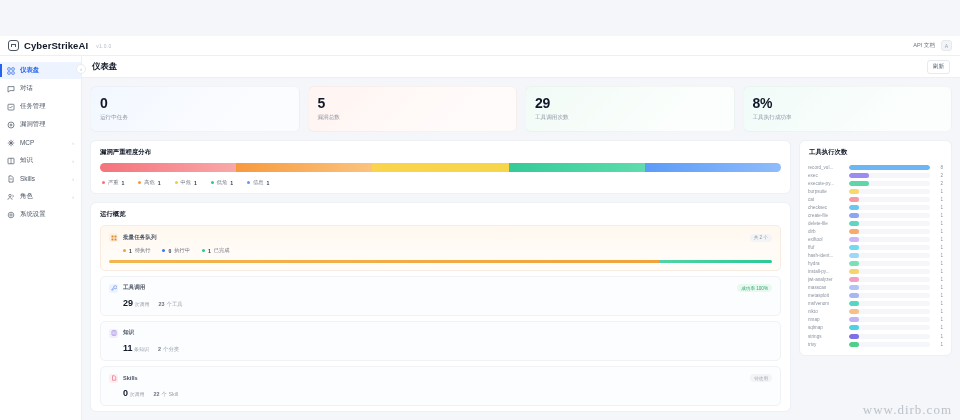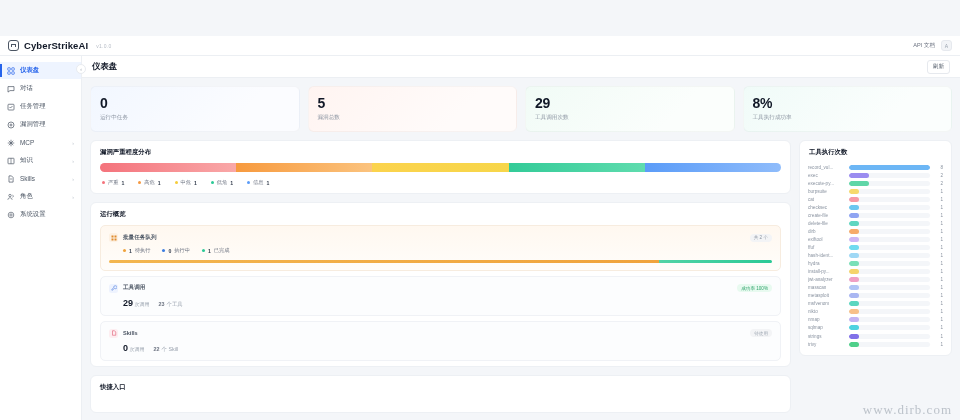--- a/index.html
+++ b/index.html
@@ -394,20 +394,41 @@
                   <span class="ov-metric">
                     <span class="ov-num">29</span>
                     <span class="ov-unit">次调用</span>
                   </span>
                   <span class="ov-metric2">
                     <span>23</span><em>个工具</em>
                   </span>
                 </div>
               </div>
 
+              <div class="ov-row plain">
+                <div class="ov-head">
+                  <span class="ov-ico p">
+                    <svg viewBox="0 0 12 12">
+                        <rect x="2" y="1.5" width="8" height="9" rx="1" fill="none" stroke="currentColor" stroke-width="1.2"></rect>
+                        <line x1="6" y1="1.5" x2="6" y2="10.5" stroke="currentColor" stroke-width="1"></line>
+                      </svg>
+                  </span>
+                  <span class="ov-name">知识</span>
+                  <span class="ov-badge gray" style="background:transparent"></span>
+                </div>
+                <div class="ov-metrics">
+                  <span class="ov-metric">
+                    <span class="ov-num">11</span>
+                    <span class="ov-unit">条知识</span>
+                  </span>
+                  <span class="ov-metric2">
+                    <span>2</span><em>个分类</em>
+                  </span>
+                </div>
+              </div>
 
               <div class="ov-row plain">
                 <div class="ov-head">
                   <span class="ov-ico r">
                     <svg viewBox="0 0 12 12">
                         <path d="M3 1.5h4l2.5 2.5v6.5H3z" fill="none" stroke="currentColor" stroke-width="1.2"></path>
                       </svg>
                   </span>
                   <span class="ov-name">Skills</span>
                   <span class="ov-badge gray">待使用</span>

